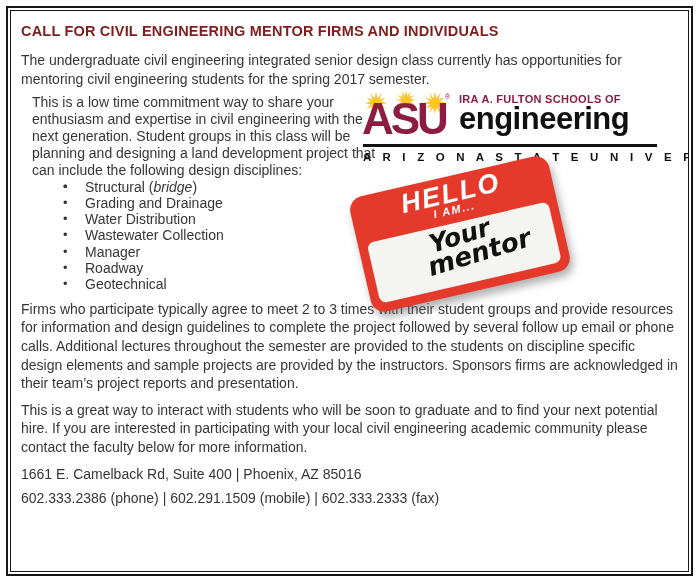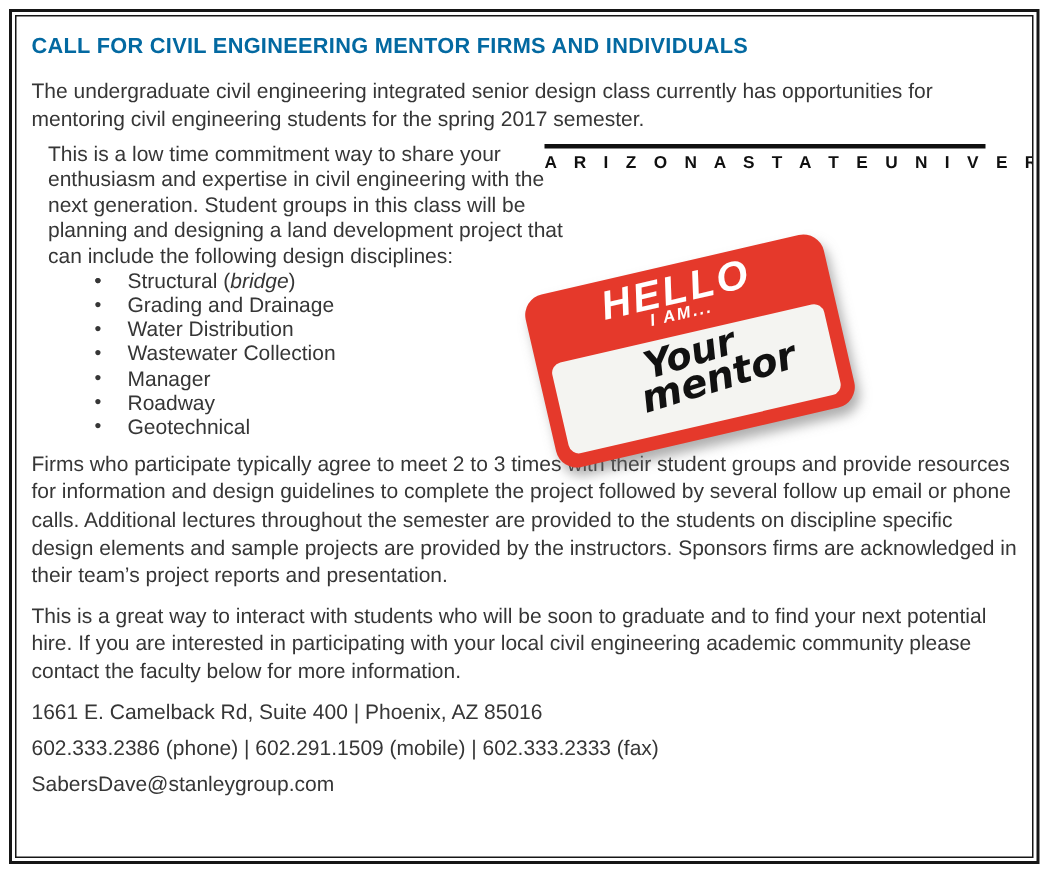--- a/index.html
+++ b/index.html
@@ -10,21 +10,21 @@
     position:absolute; left:6px; top:6px; width:687px; height:570px;
     border:2px solid #161616; background:#ffffff;
   }
   .frame-inner {
     position:absolute; left:2px; top:2px; right:2px; bottom:2px;
     border:1px solid #161616; overflow:hidden;
   }
   .content { padding:6px 8px 0 10px; position:relative; }
 
   h1.doc-title {
-    font-size:14.5px; font-weight:bold; color:#0369a1;
+    font-size:14.5px; font-weight:bold; color:#7f1d1d;
     letter-spacing:0.2px; margin:6px 0 12px 0;
   }
   p.body-text { font-size:14px; line-height:18.6px; margin:0 0 8px 0; }
   p.intro { margin-bottom:6px; }
   p.left-col { width:358px; line-height:17px; margin-bottom:0;margin-left:11px; }
 
   ul.bullets { list-style:none; margin:0 0 8px 40px; padding:0; }
   ul.bullets li {
     position:relative; padding-left:24px;
     font-size:14px; line-height:16.1px;
@@ -102,24 +102,39 @@
         <li><span class="bullet-dot">•</span><span>Roadway</span></li>
         <li><span class="bullet-dot">•</span><span>Geotechnical</span></li>
       </ul>
 
       <p class="body-text">Firms who participate typically agree to meet 2 to 3 times with their student groups and provide resources for information and design guidelines to complete the project followed by several follow up email or phone calls. Additional lectures throughout the semester are provided to the students on discipline specific design elements and sample projects are provided by the instructors. Sponsors firms are acknowledged in their team’s project reports and presentation.</p>
 
       <p class="body-text">This is a great way to interact with students who will be soon to graduate and to find your next potential hire. If you are interested in participating with your local civil engineering academic community please contact the faculty below for more information.</p>
 
       <p class="body-text contact-line">1661 E. Camelback Rd, Suite 400 | Phoenix, AZ 85016</p>
       <p class="body-text contact-line">602.333.2386 (phone) | 602.291.1509 (mobile) | 602.333.2333 (fax)</p>
-      <p class="body-text contact-line">SabersDave@stanleygroup.com</p>
     </div>
 
     <div class="asu-logo">
+      <div class="asu-top">
+        <svg class="asu-mark" viewBox="0 0 88 48">
+          <defs>
+            <polygon id="burst" points="10,0 4.3,1.2 8.7,5 3.1,3.1 5,8.7 1.2,4.3 0,10 -1.2,4.3 -5,8.7 -3.1,3.1 -8.7,5 -4.3,1.2 -10,0 -4.3,-1.2 -8.7,-5 -3.1,-3.1 -5,-8.7 -1.2,-4.3 0,-10 1.2,-4.3 5,-8.7 3.1,-3.1 8.7,-5 4.3,-1.2"></polygon>
+          </defs>
+          <use href="#burst" x="0" y="0" transform="translate(13,12) scale(1.15)" fill="#FFC627"></use>
+          <use href="#burst" x="0" y="0" transform="translate(43,9) scale(1.0)" fill="#FFC627"></use>
+          <use href="#burst" x="0" y="0" transform="translate(72,12) scale(1.15)" fill="#FFC627"></use>
+          <text x="-1" y="43" font-family="Liberation Sans, sans-serif" font-weight="bold" font-size="44" letter-spacing="-3" fill="#8C1D40">ASU</text>
+          <text x="82" y="8" font-family="Liberation Sans, sans-serif" font-size="7" fill="#8C1D40">®</text>
+        </svg>
+        <div class="asu-right">
+          <div class="asu-schools" style="color: rgb(140, 29, 64);">IRA A. FULTON SCHOOLS OF</div>
+          <div class="asu-dept" style="color: rgb(16, 16, 16);">engineering</div>
+        </div>
+      </div>
       <div class="asu-rule"></div>
       <div class="asu-univ">A R I Z O N A   S T A T E   U N I V E R S I T Y</div>
     </div>
 
     <div class="name-tag" style="background: rgb(229, 57, 43);">
       <div class="tag-greeting">HELLO</div>
       <div class="tag-subline">I AM...</div>
       <div class="tag-panel" style="background: rgb(244, 244, 241);">
         <div class="tag-name" style="color: rgb(17, 17, 17);">
           <div class="tag-name-1">Your</div>

